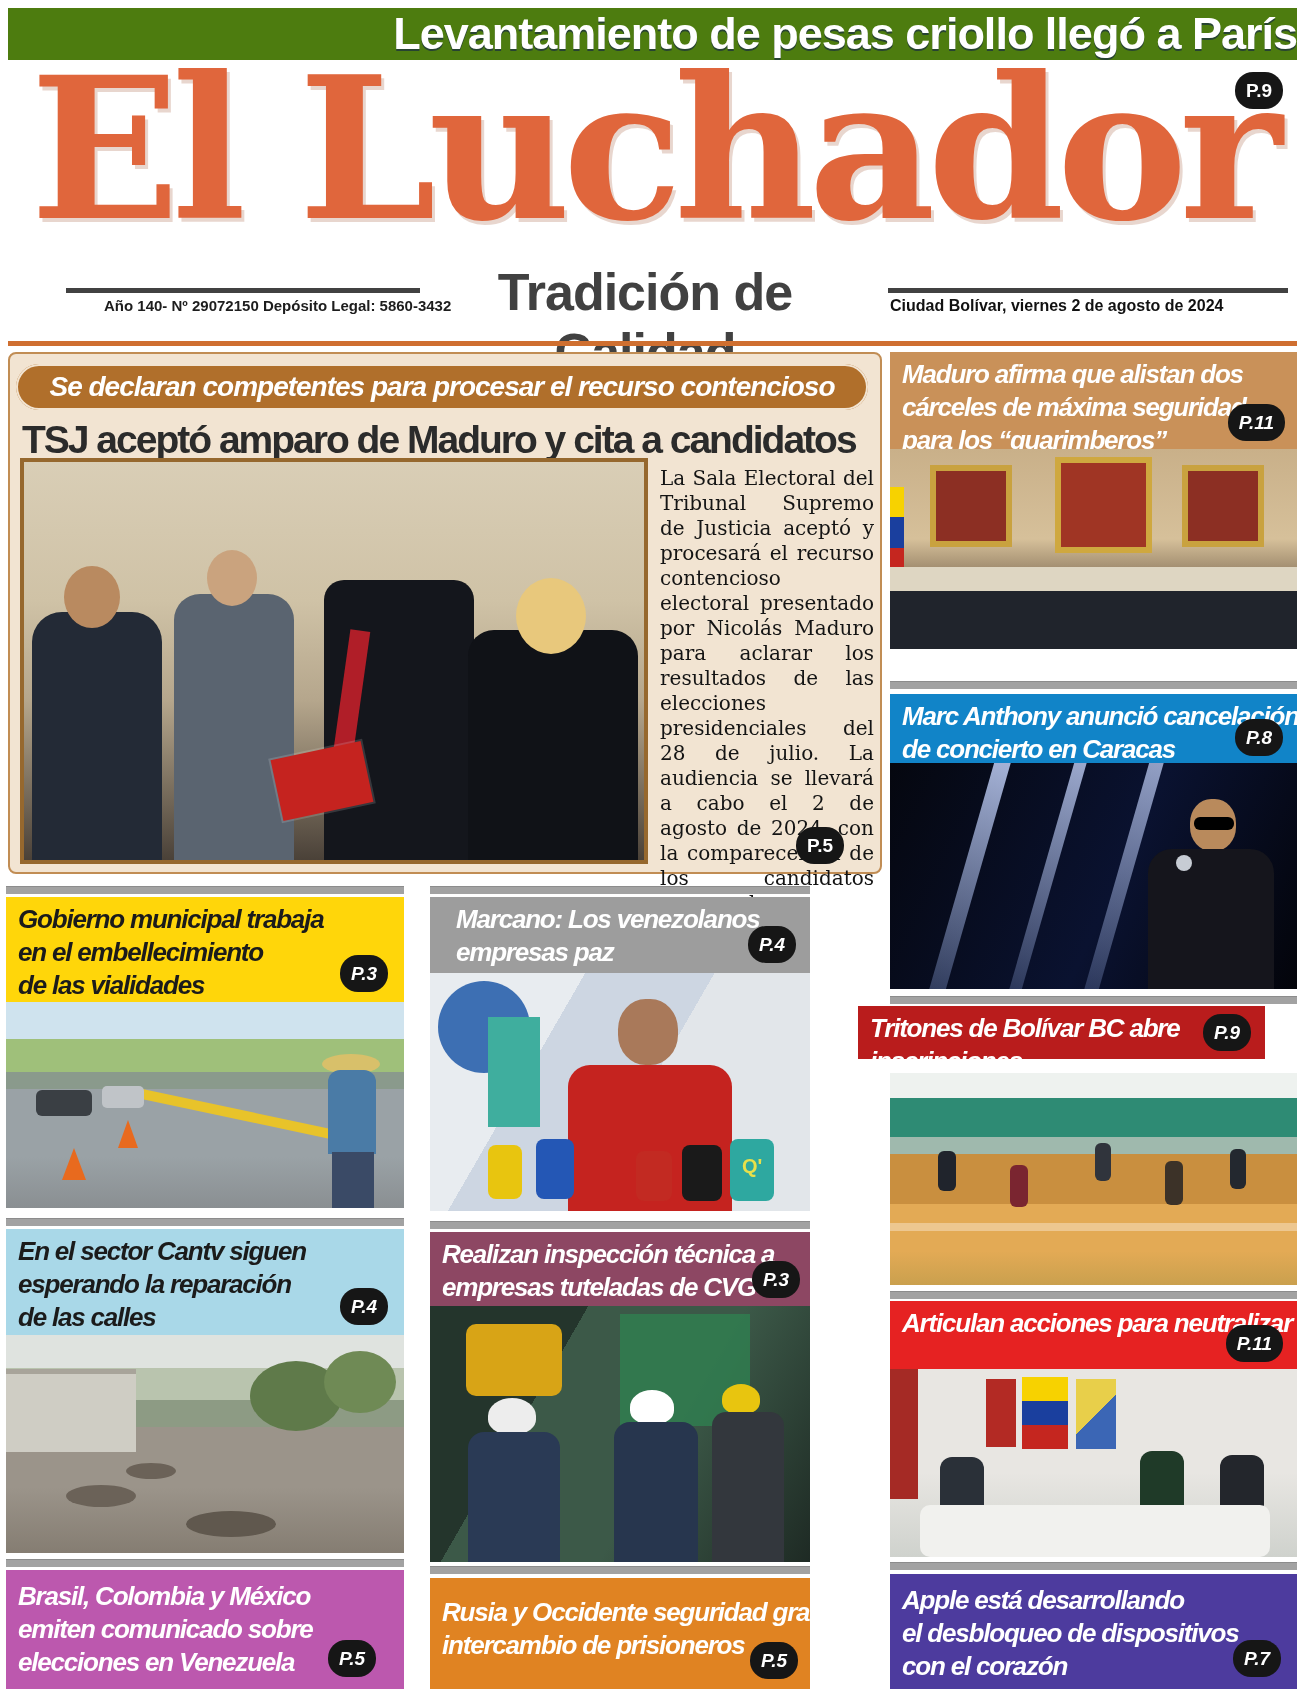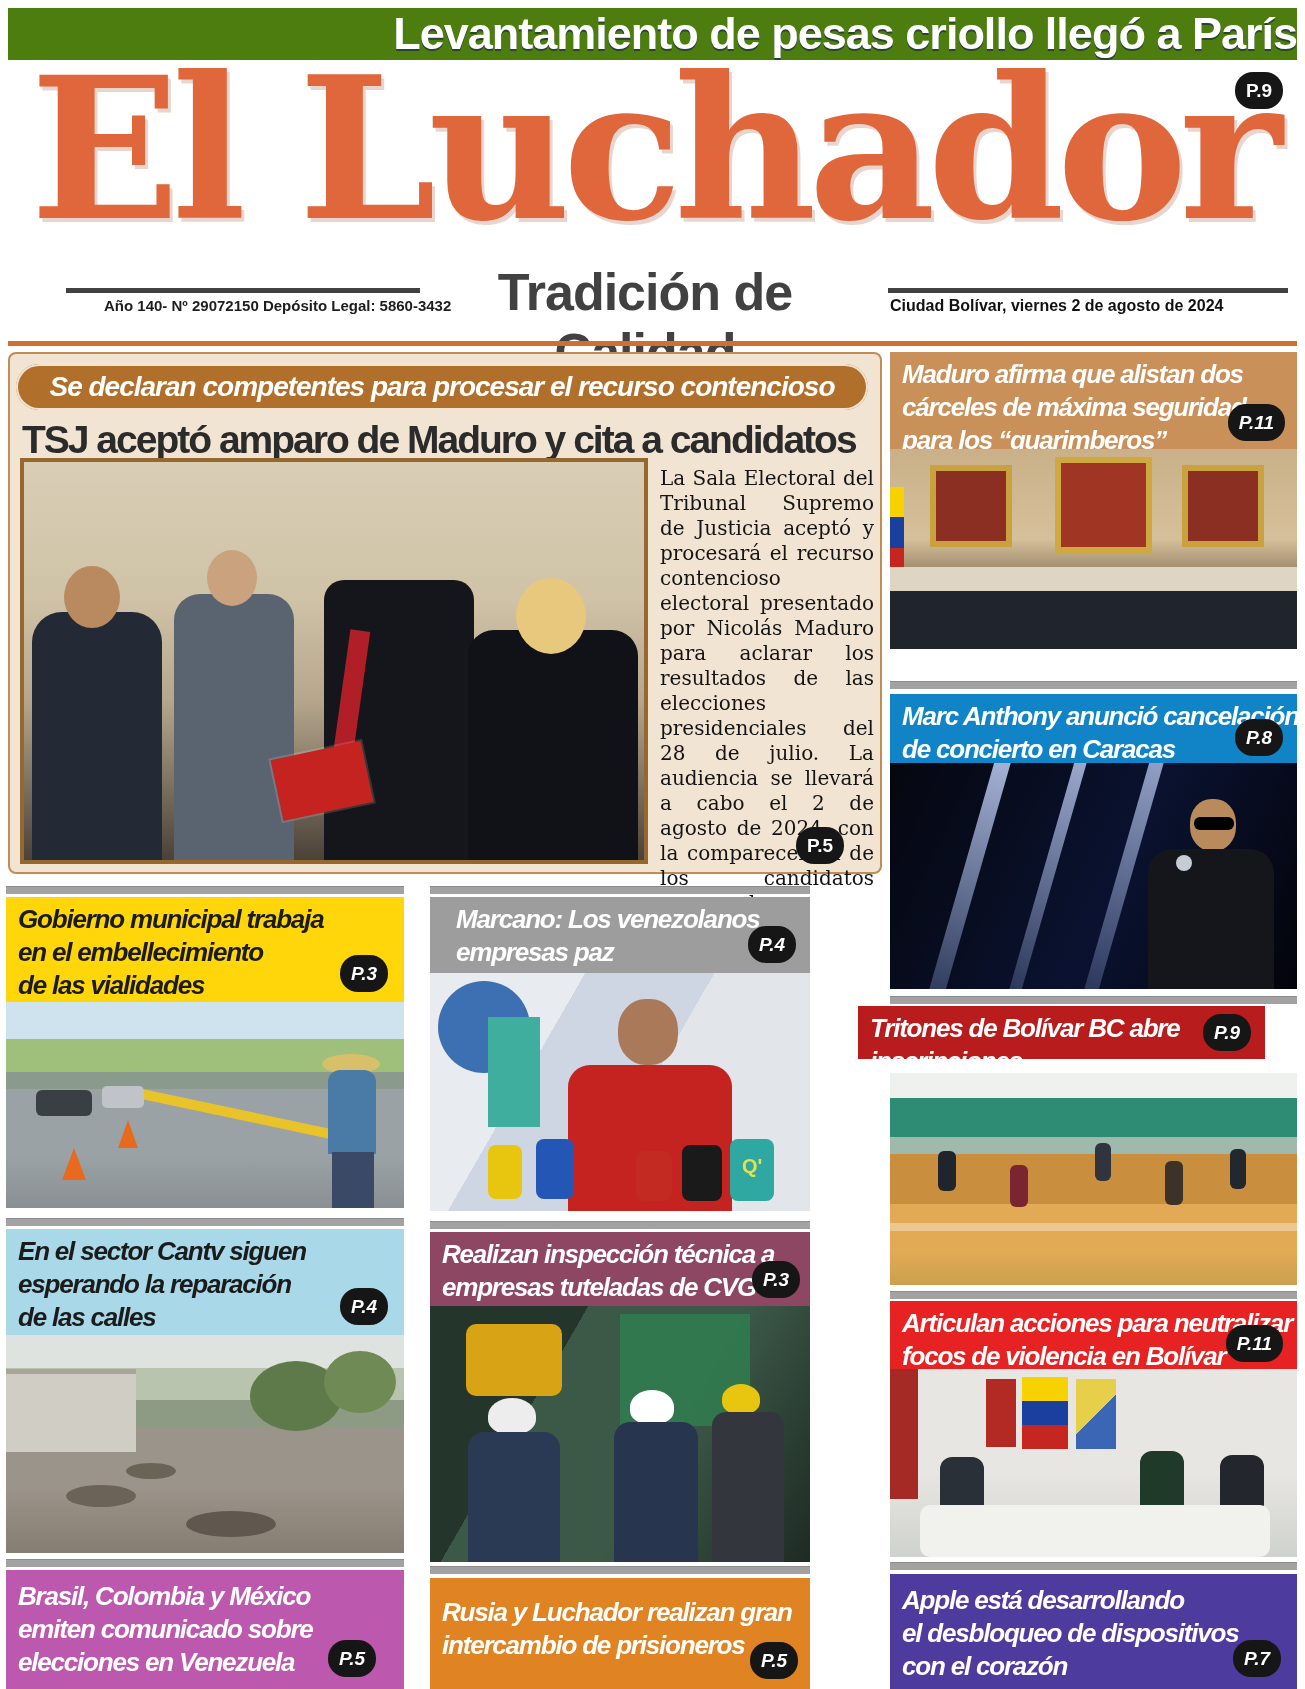--- a/index.html
+++ b/index.html
@@ -157,21 +157,20 @@
     <i class="pc" style="left:120px;top:92px;width:18px;height:42px;background:#7a2530;border-radius:6px;"></i>
     <i class="pc" style="left:205px;top:70px;width:16px;height:38px;background:#30343c;border-radius:6px;"></i>
     <i class="pc" style="left:275px;top:88px;width:18px;height:44px;background:#3c3228;border-radius:6px;"></i>
     <i class="pc" style="left:340px;top:76px;width:16px;height:40px;background:#23282f;border-radius:6px;"></i>
     <i class="pc" style="left:0;top:150px;width:407px;height:8px;background:rgba(255,255,255,.35);"></i>
   </div>
   <div class="bar" style="left:890px;top:1291px;width:407px;"></div>
 
   <section class="hdr h-articulan">
     <span class="hl">Articulan acciones para neutralizar</span>
-    <span class="hl">focos de violencia en Bolívar</span>
     <span class="pb" style="right:14px;bottom:7px;">P.11</span>
   </section>
   <div class="photo ph-articulan">
     <i class="pc" style="left:0;top:0;width:28px;height:130px;background:#a52a25;"></i>
     <i class="pc" style="left:96px;top:10px;width:30px;height:68px;background:#b32a24;"></i>
     <i class="pc" style="left:132px;top:8px;width:46px;height:72px;background:linear-gradient(180deg,#f7d200 33%,#1a3f9e 33% 66%,#c5261f 66%);"></i>
     <i class="pc" style="left:186px;top:10px;width:40px;height:70px;background:linear-gradient(135deg,#e8cf4a 50%,#3b66b5 50%);"></i>
     <i class="pc" style="left:50px;top:88px;width:44px;height:52px;background:#2a3038;border-radius:12px 12px 0 0;"></i>
     <i class="pc" style="left:250px;top:82px;width:44px;height:56px;background:#1f3a28;border-radius:12px 12px 0 0;"></i>
     <i class="pc" style="left:330px;top:86px;width:44px;height:54px;background:#23262c;border-radius:12px 12px 0 0;"></i>
@@ -255,18 +254,18 @@
     <i class="pc" style="left:36px;top:18px;width:96px;height:72px;background:#d8a416;border-radius:10px;"></i>
     <i class="pc" style="left:58px;top:92px;width:48px;height:36px;background:#ededed;border-radius:50% 50% 40% 40%;"></i>
     <i class="pc" style="left:38px;top:126px;width:92px;height:130px;background:#2a3a55;border-radius:16px 16px 0 0;"></i>
     <i class="pc" style="left:200px;top:84px;width:44px;height:34px;background:#ffffff;border-radius:50% 50% 40% 40%;"></i>
     <i class="pc" style="left:184px;top:116px;width:84px;height:140px;background:#27364e;border-radius:16px 16px 0 0;"></i>
     <i class="pc" style="left:292px;top:78px;width:38px;height:30px;background:#e8c50f;border-radius:50% 50% 40% 40%;"></i>
     <i class="pc" style="left:282px;top:106px;width:72px;height:150px;background:#33373d;border-radius:14px 14px 0 0;"></i>
   </div>
   <div class="bar" style="left:430px;top:1566px;width:380px;"></div>
   <section class="hdr h-rusia">
-    <span class="hl">Rusia y Luchador realizan gran</span>
+    <span class="hl">Rusia y Occidente seguridad gran</span>
     <span class="hl">intercambio de prisioneros</span>
     <span class="pb" style="right:12px;bottom:10px;">P.5</span>
   </section>
 
 </div>
 
 </body></html>

